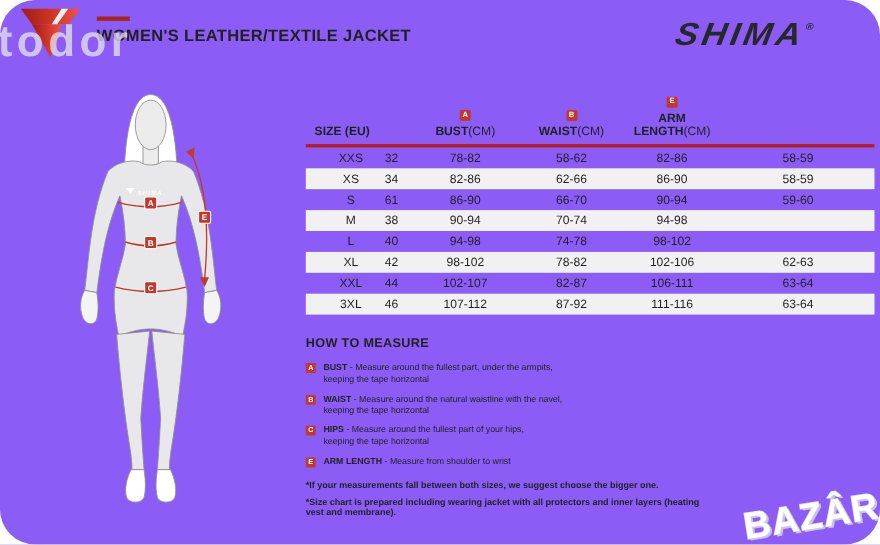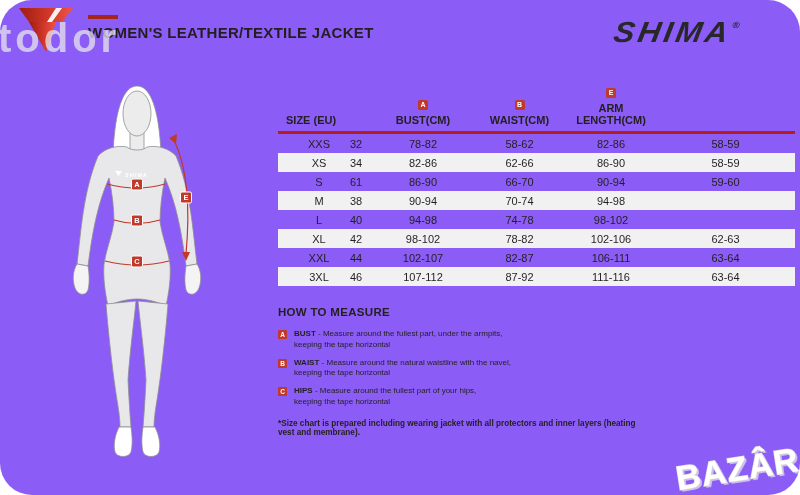--- a/index.html
+++ b/index.html
@@ -23,21 +23,21 @@
 
   
   .figure-wrap{position:absolute;left:53px;top:70px;width:190px;height:400px;}
 
   
   .size-table{position:absolute;left:278px;top:88px;width:517px;font-size:11px;}
   .st-header{display:grid;grid-template-columns:95px 100px 93px 90px 139px;align-items:end;
      padding-bottom:5px;border-bottom:3px solid #b91c1c;}
   .size-head{font-weight:bold;padding-left:8px;white-space:nowrap;}
   .col-head{text-align:center;font-weight:bold;}
-  .col-head .unit{font-weight:bold;}
+  .col-head .unit{font-weight:normal;}
   .tbl-badge{width:10px;height:10px;background:#c0392b;color:#fff;font-size:7px;font-weight:bold;
      line-height:10px;text-align:center;border-radius:1.5px;margin:0 auto 4px auto;}
   .st-row{display:grid;grid-template-columns:95px 100px 93px 90px 139px;height:19px;
      align-items:center;text-align:center;}
   .st-rows .st-row:nth-child(even){background:#f1f1f2;}
   .size-cell{display:flex;justify-content:flex-end;padding-left:4px;text-align:center;}
   .size-cell .sz{width:40px;}
   .size-cell .eu{width:34px;}
 
   
@@ -245,22 +245,27 @@
     <div class="m-item">
       <div class="m-badge">B</div>
       <div class="m-body"><b class="m-label">WAIST</b> <span>- Measure around the natural waistline with the navel,
 keeping the tape horizontal</span></div>
     </div>
     <div class="m-item">
       <div class="m-badge">C</div>
       <div class="m-body"><b class="m-label">HIPS</b> <span>- Measure around the fullest part of your hips,
 keeping the tape horizontal</span></div>
     </div>
+    <div class="m-item">
+      <div class="m-badge">E</div>
+      <div class="m-body"><b class="m-label">ARM LENGTH</b> <span>- Measure from shoulder to wrist</span></div>
+    </div>
 
     <div class="notes">
+      <div class="note-line">*If your measurements fall between both sizes, we suggest choose the bigger one.</div>
       <div class="note-line">*Size chart is prepared including wearing jacket with all protectors and inner layers (heating vest and membrane).</div>
     </div>
   </div>
 
   <div class="wm-marketplace">
     <svg width="135" height="62" viewBox="0 0 135 62">
       <g transform="rotate(-9 67 31)">
         <text x="7" y="45" font-size="34" font-weight="bold" fill="#e9e9e9" opacity=".7" transform="translate(2,2)" letter-spacing="1" id="wm-bz-shadow">BAZÂR</text>
         <text x="7" y="45" font-size="34" font-weight="bold" fill="#ffffff" stroke="#d9d9d9" stroke-width="1.3" paint-order="stroke" letter-spacing="1" id="wm-bz">BAZÂR</text>
       </g>

